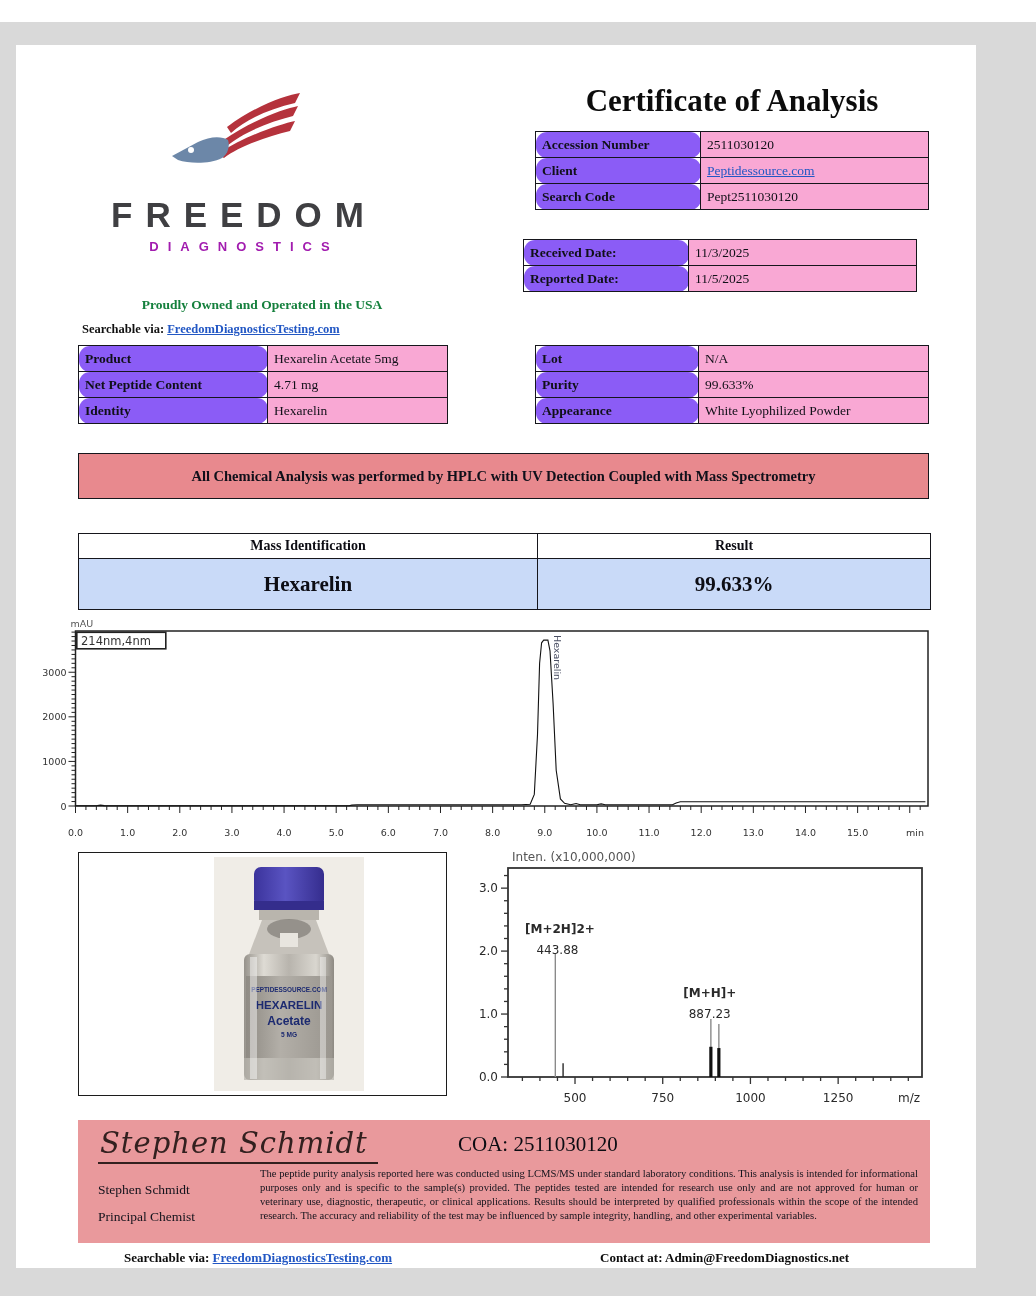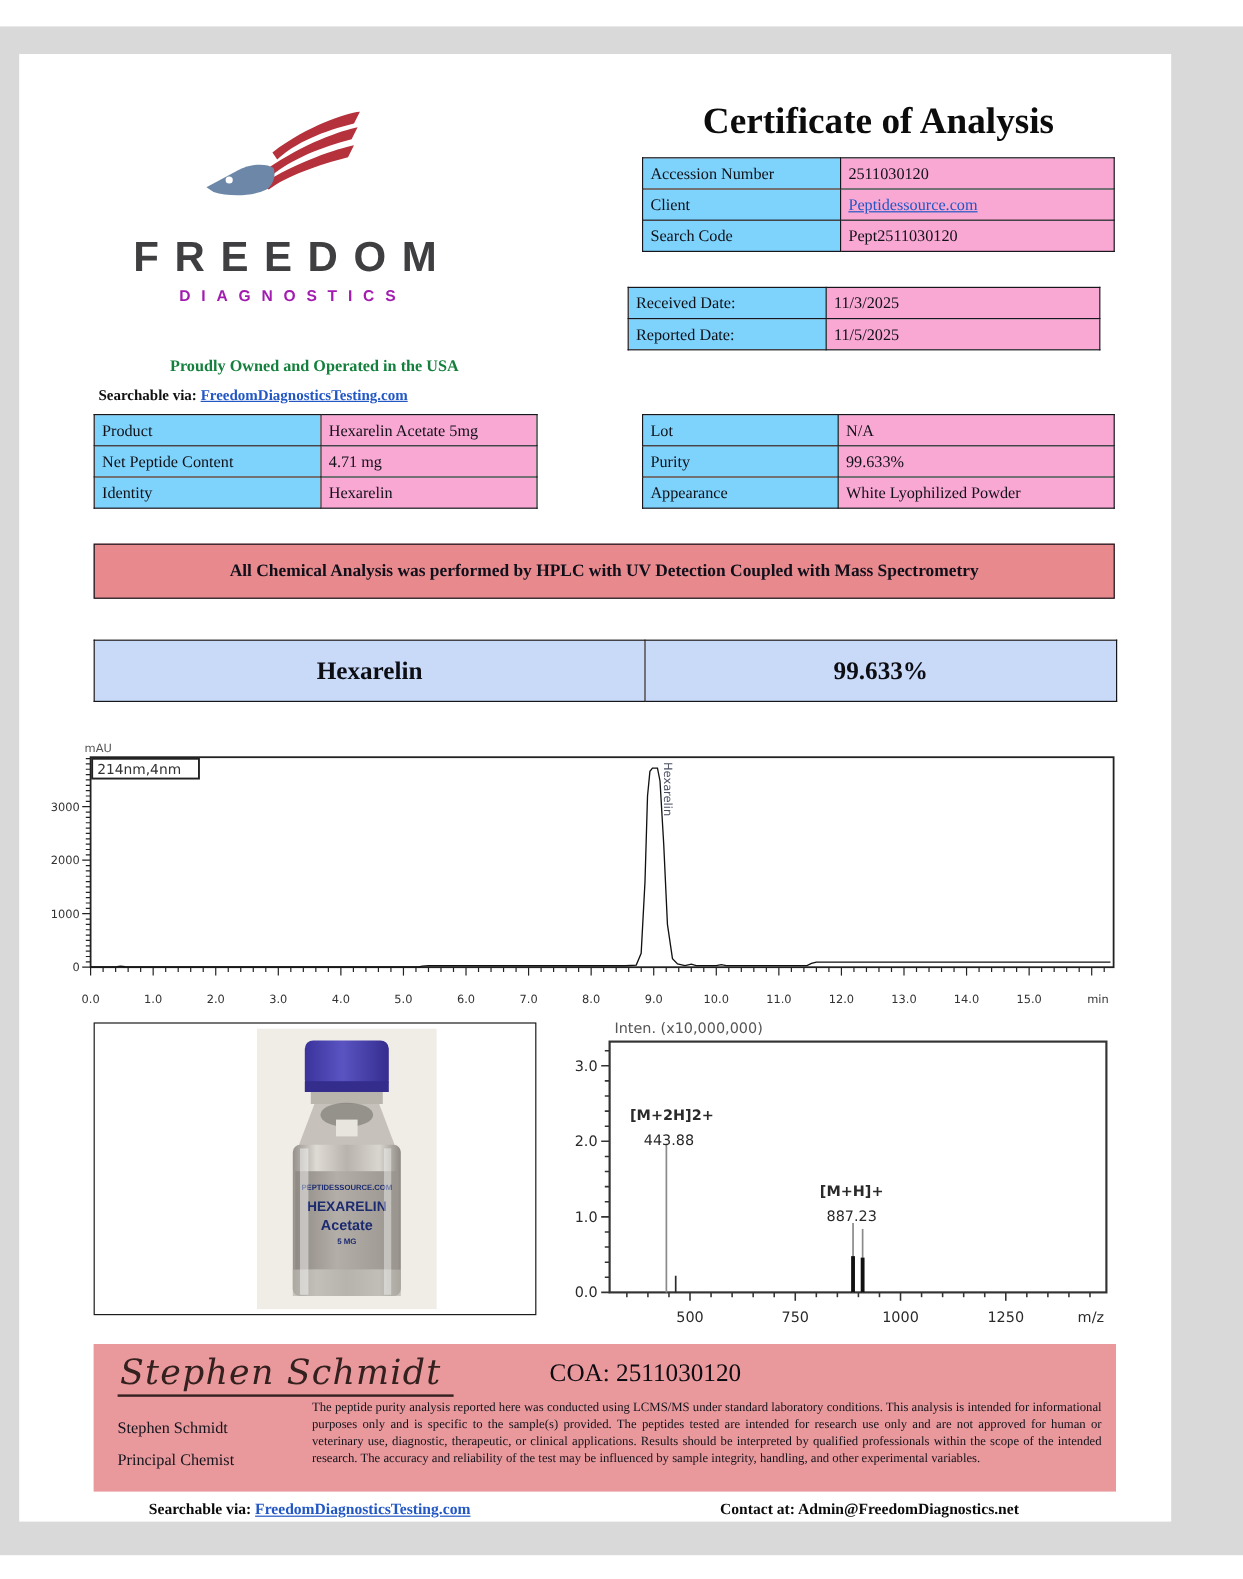--- a/index.html
+++ b/index.html
@@ -12,21 +12,21 @@
   .brand-sub{font-family:"Liberation Sans",sans-serif;font-weight:bold;font-size:13px;letter-spacing:9px;color:#a21caf;text-align:center;}
   .tagline{font-weight:bold;font-size:13.5px;text-align:center;color:#15803d;}
   .searchline{font-weight:bold;font-size:12.5px;color:#111;}
   a.lnk{color:#2257c4;text-decoration:underline;cursor:pointer;}
   a.lnk.b{font-weight:bold;}
   
   .coa-title{font-size:31px;font-weight:bold;color:#0c0c0c;text-align:center;}
   
   table.tbl{border-collapse:collapse;table-layout:fixed;}
   table.tbl td{border:1.6px solid #16161c;font-size:13.5px;color:#101018;padding:1px 6px;height:23px;overflow:hidden;white-space:nowrap;}
-  table.tbl td.lab{background:#7dd3fc;font-weight:normal;}
+  table.tbl td.lab{background:#8b5cf6;font-weight:bold;border-radius:11px;}
   table.tbl td.val{background:#f9a8d4;}
   
   .banner{background:#e8898e;border:1.6px solid #16161c;display:flex;align-items:center;justify-content:center;
           font-weight:bold;font-size:14.5px;color:#10101a;text-align:center;}
   
   table.rtbl{border-collapse:collapse;table-layout:fixed;}
   table.rtbl td{border:1.6px solid #16161c;text-align:center;color:#0d0d14;overflow:hidden;}
   table.rtbl td.hd{background:#ffffff;font-weight:bold;font-size:14px;height:22px;}
   table.rtbl td.bd{background:#c9daf8;font-weight:bold;font-size:21px;height:48px;}
   
@@ -138,20 +138,24 @@
       </table>
 
     <div class="abs banner" style="left:62px;top:408px;width:849px;height:44px">All Chemical Analysis was performed by HPLC with UV Detection Coupled with Mass Spectrometry</div>
 
     <table class="rtbl abs" style="left:62px;top:488px;width:852px">
       <colgroup>
           <col style="width:459px">
           <col style="width:393px">
         </colgroup>
       <tbody>
+          <tr>
+        <td class="hd">Mass Identification</td>
+        <td class="hd">Result</td>
+      </tr>
       <tr>
         <td class="bd">Hexarelin</td>
         <td class="bd">99.633%</td>
       </tr>
     </tbody>
       </table>
 
     <svg id="hplc-svg" class="abs" style="left:25px;top:570px" width="900" height="235" viewBox="0 0 900 235">
         <rect x="34.5" y="16" width="852.5" height="175" fill="#fff" stroke="#222" stroke-width="1.5"></rect>
         <line x1="34.5" y1="191" x2="34.5" y2="198" stroke="#222" stroke-width="1"></line>

